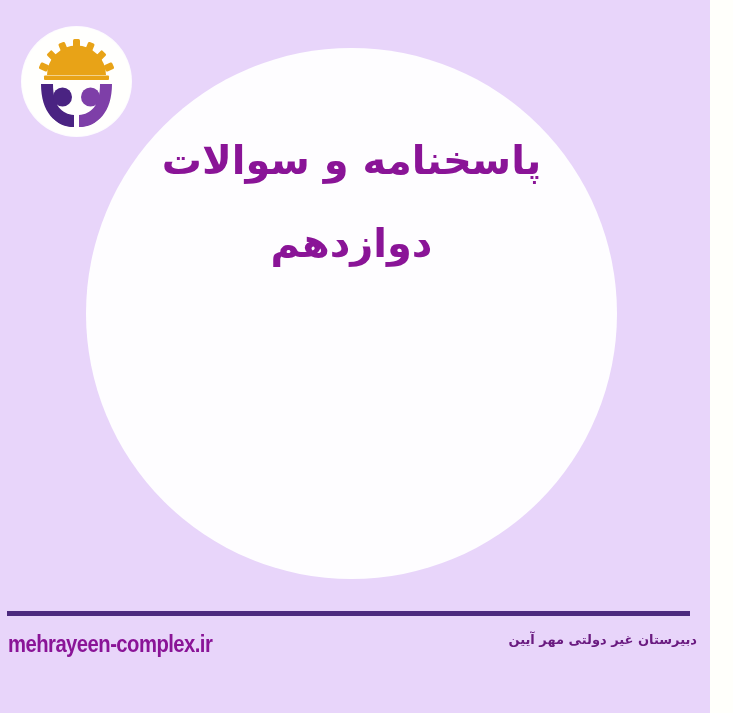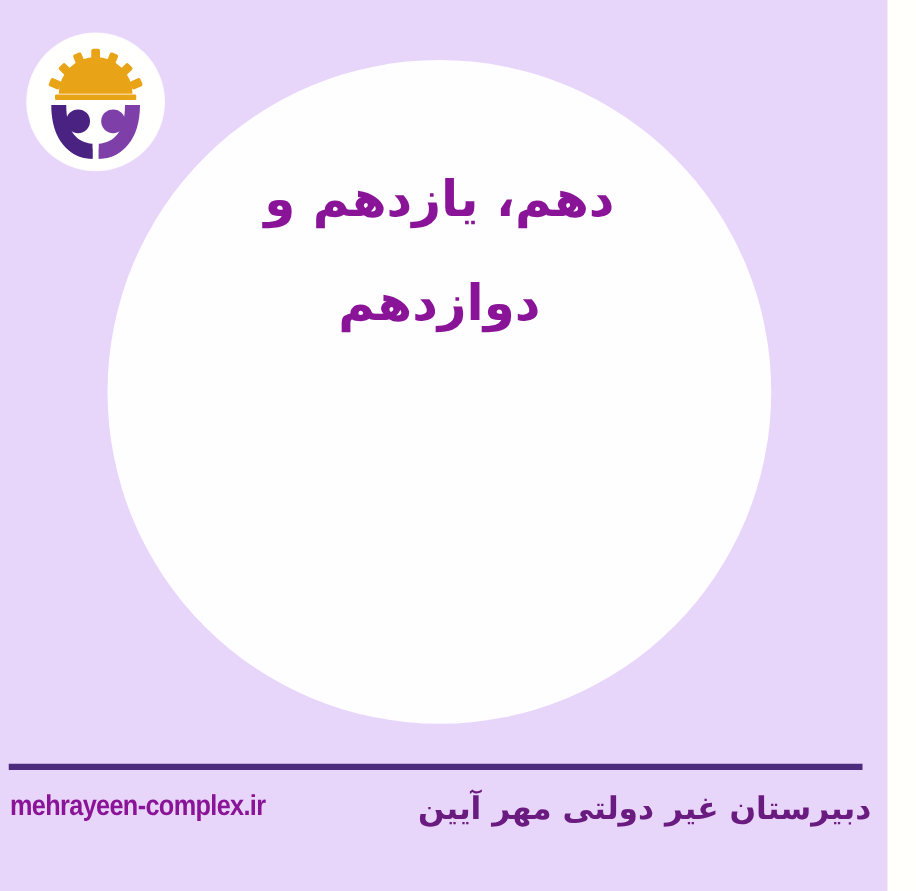--- a/index.html
+++ b/index.html
@@ -103,21 +103,21 @@
     transform-origin: left center;
     white-space: nowrap;
   }
   #footer-school {
     position: absolute;
     right: 36px;
     top: 632px;
     color: #6a1b80;
     font-family: "DejaVu Sans", sans-serif;
     font-weight: bold;
-    font-size: 25px;
+    font-size: 13px;
     direction: rtl;
     white-space: nowrap;
   }
 </style>
 </head>
 <body>
 
 <div id="poster">
 
   <div id="right-strip"></div>
@@ -146,21 +146,21 @@
         <path d="M 90 57 C 90 85 76 99 57 100 L 57 88 C 69 87 78 79 78 57 Z" fill="#7e3fa8"></path>
         <circle cx="40.5" cy="70" r="9.5" fill="#4a2382"></circle>
         <circle cx="68.5" cy="70" r="9.5" fill="#7e3fa8"></circle>
         <path d="M 34 74 C 34 86 42 92 52 92 L 52 100 C 36 100 26 90 26 74 Z" fill="#4a2382"></path>
         <path d="M 75 74 C 75 86 67 92 57 92 L 57 100 C 73 100 83 90 83 74 Z" fill="#7e3fa8"></path>
       </g>
     </svg>
   </div>
 
   <div id="headline">
-    <div class="head-line">دهم، یازدهم و</div>
+    <div class="head-line">پاسخنامه و سوالات</div>
     <div class="head-line">دوازدهم</div>
   </div>
 
   <div id="divider"></div>
   <div id="footer-url">mehrayeen-complex.ir</div>
   <div id="footer-school">دبیرستان غیر دولتی مهر آیین</div>
 
 </div>
 
 </body></html>

